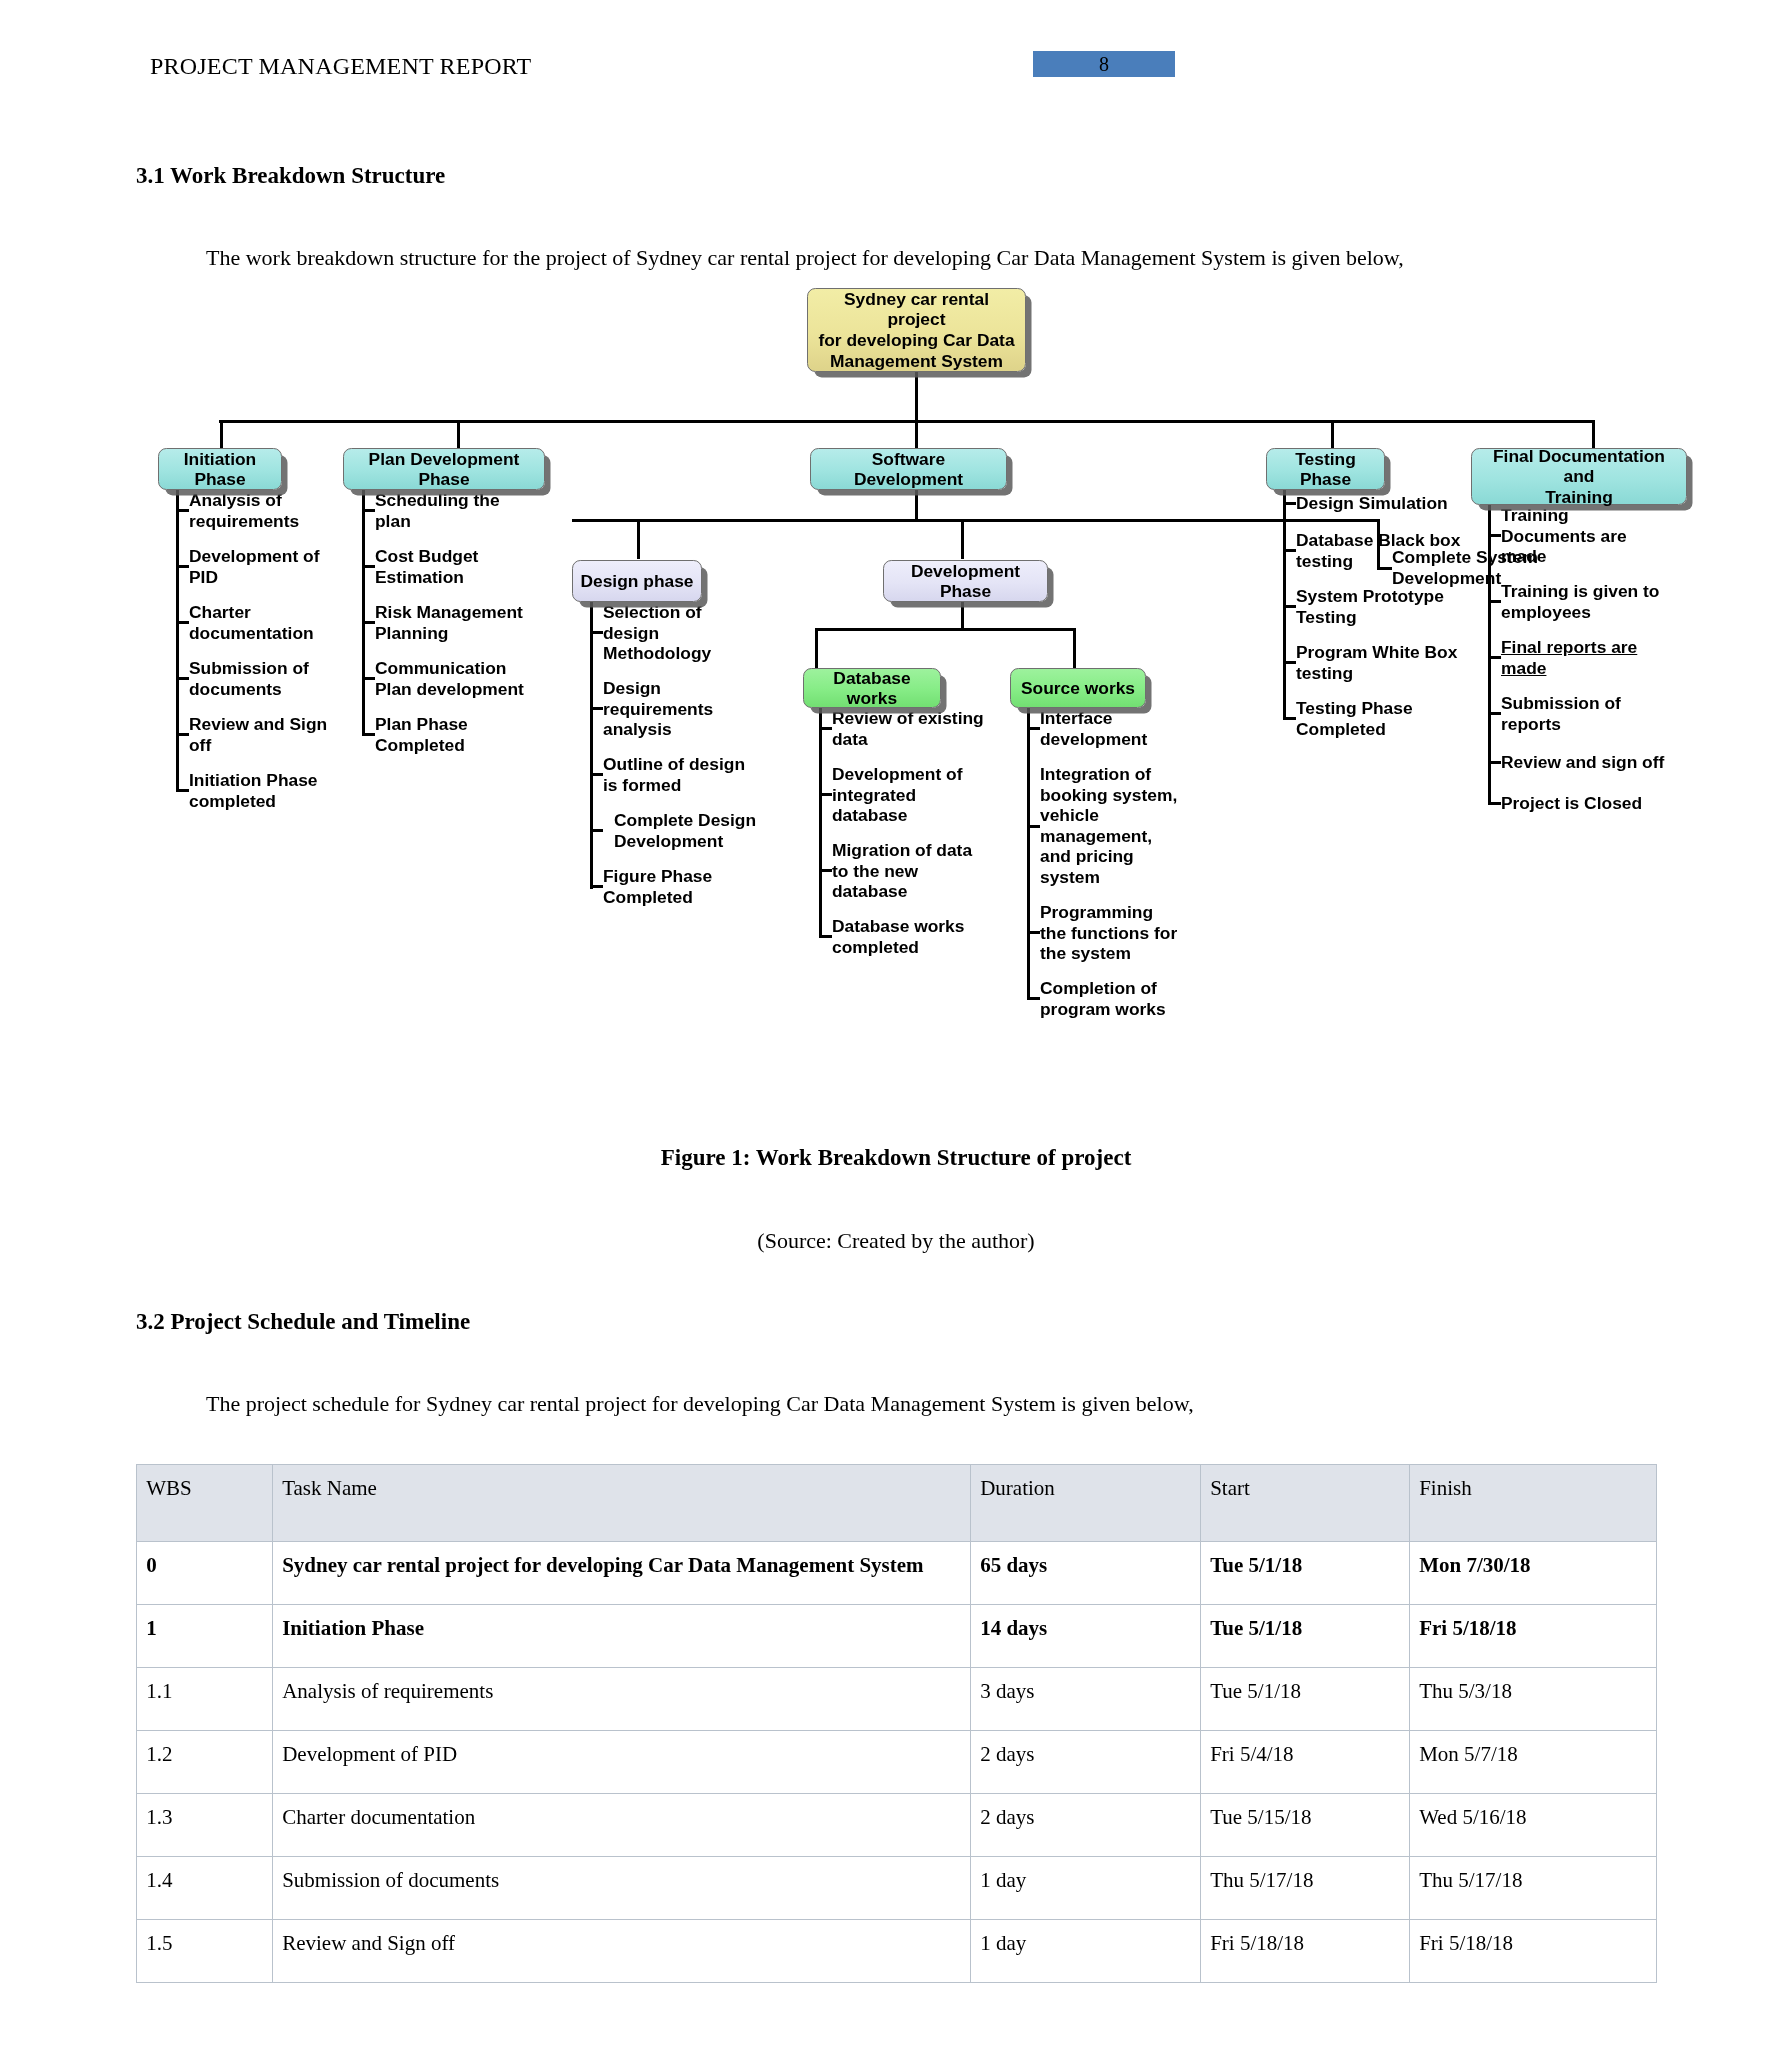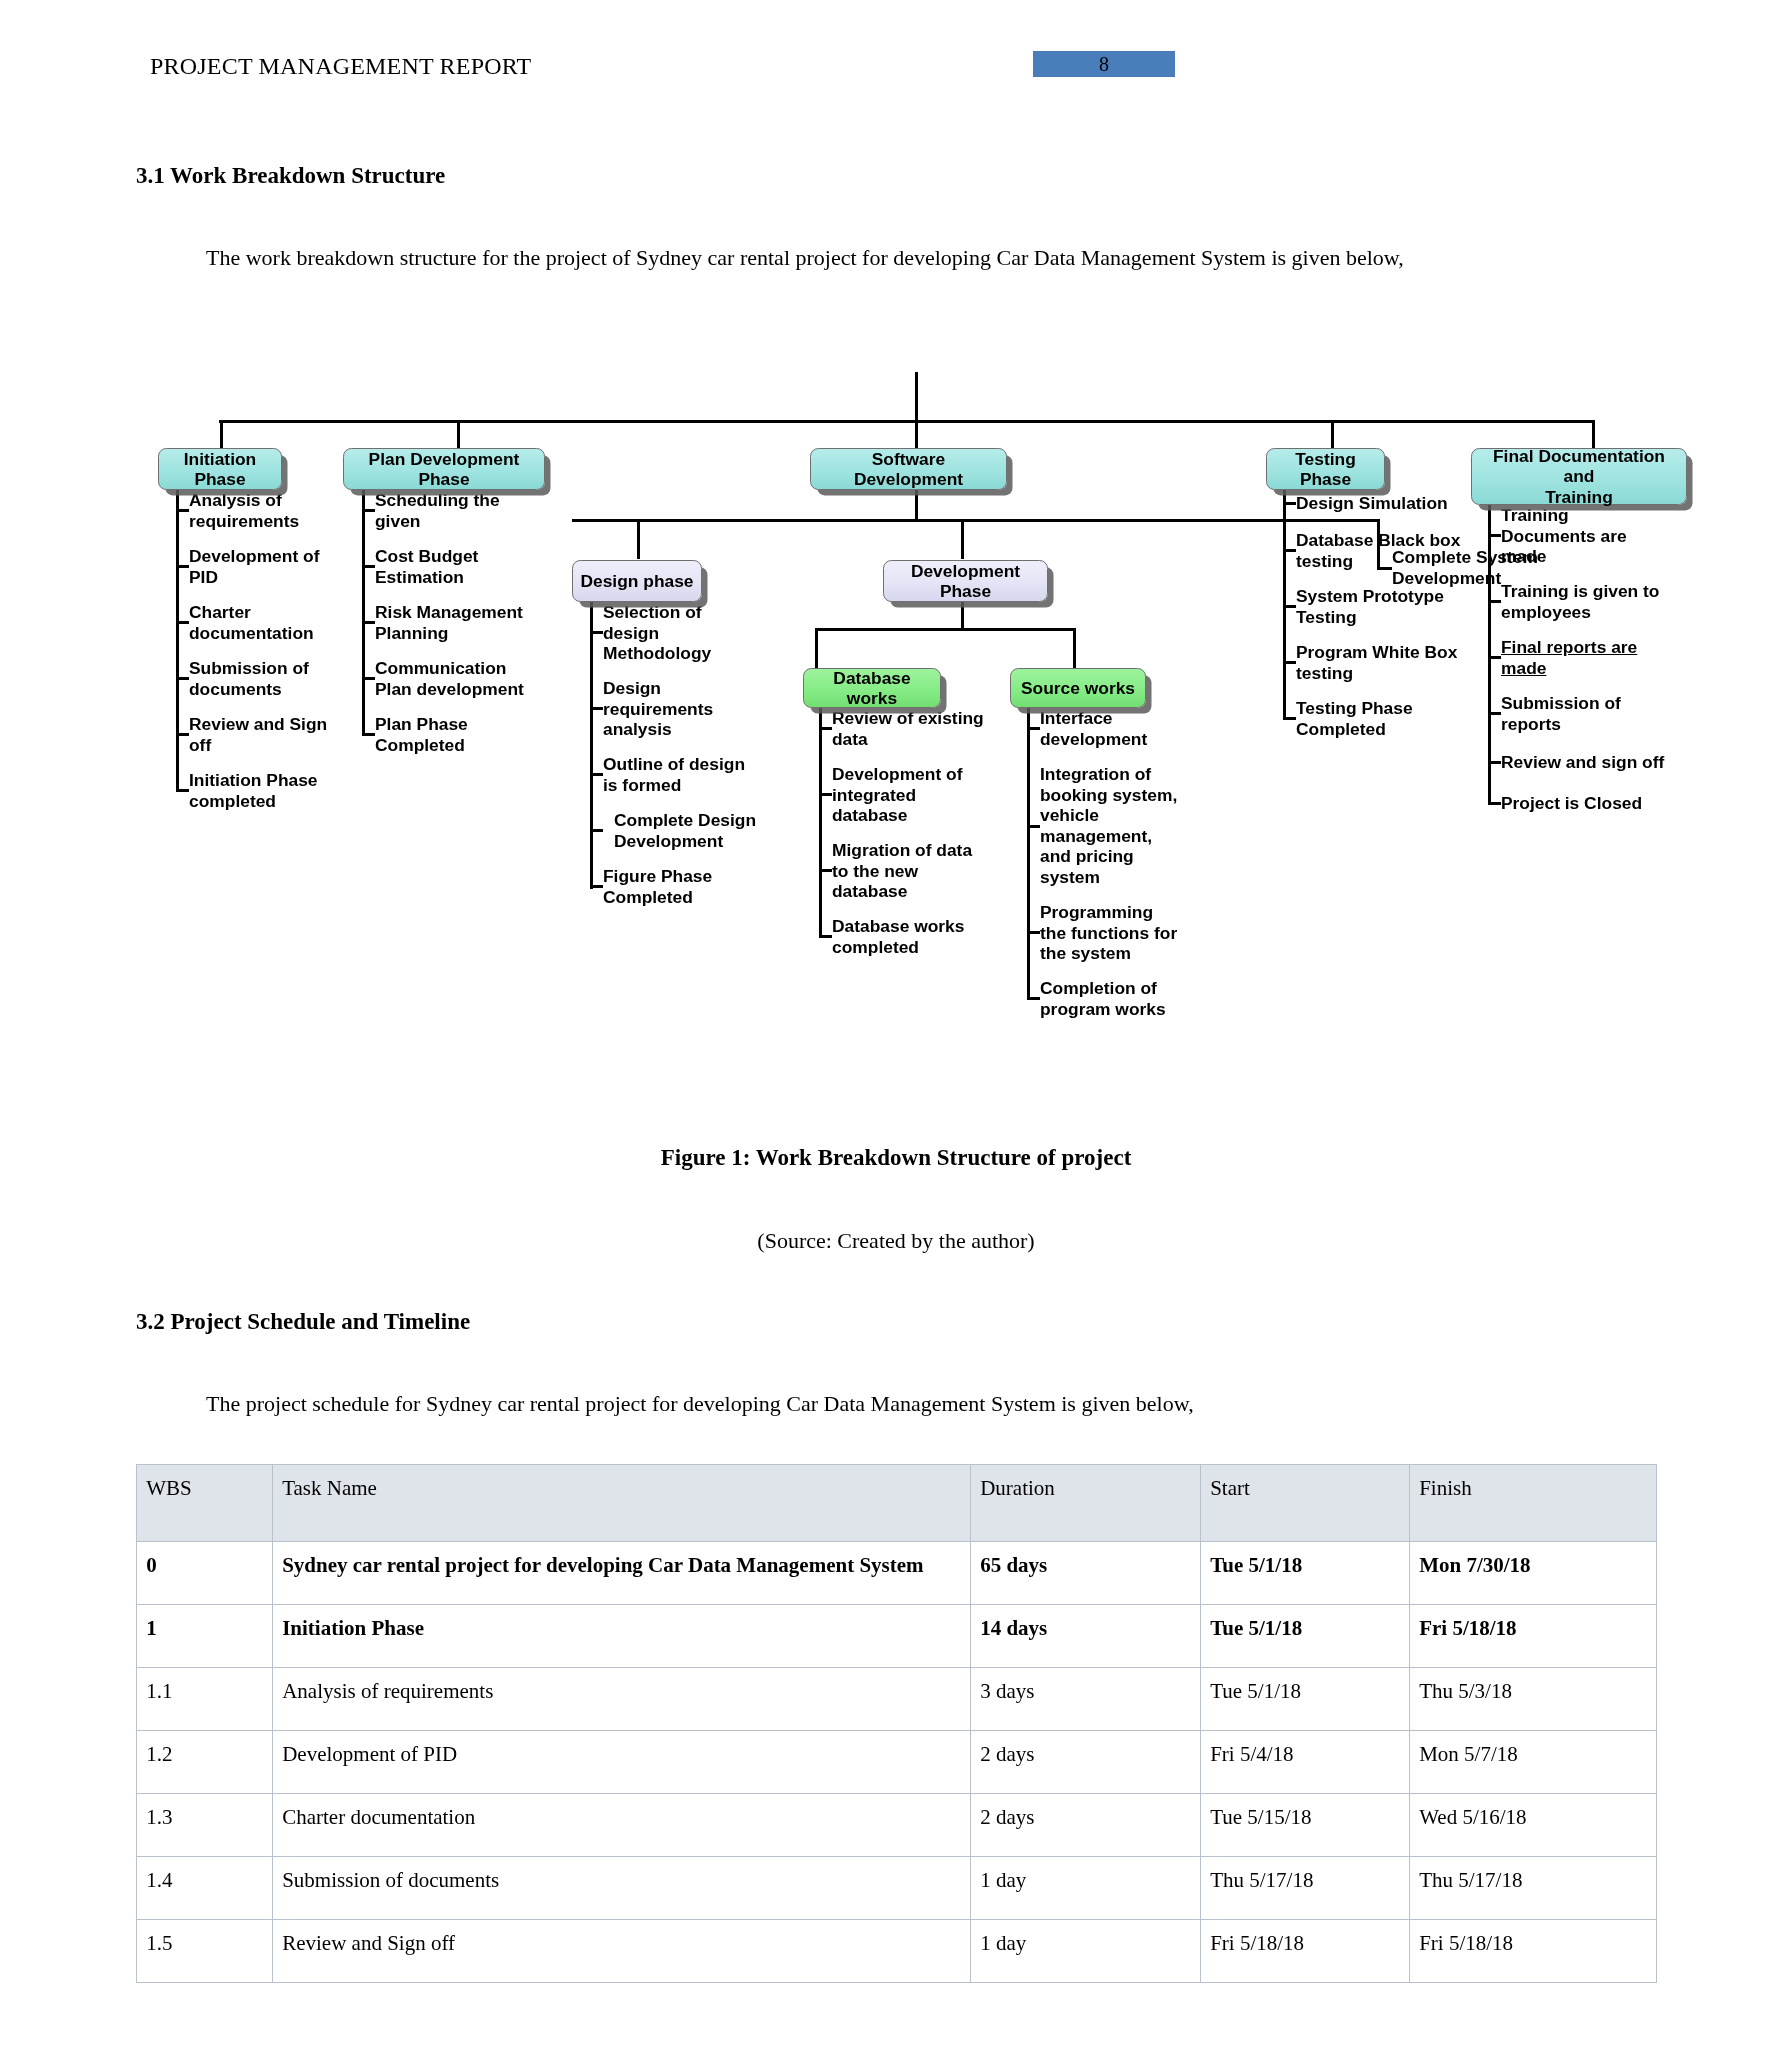--- a/index.html
+++ b/index.html
@@ -177,20 +177,27 @@
   <div class="doc-header">
     <div class="hdr-title">PROJECT MANAGEMENT REPORT</div>
     <div class="page-number-box">8</div>
   </div>
 
   <div class="h2">3.1 Work Breakdown Structure</div>
   <div class="para">The work breakdown structure for the project of Sydney car rental project for developing Car Data Management System is given below,</div>
 
   <div class="figure-wrap">
     <div class="wbs" id="wbs-canvas">
+        <div class="node root" style="left: 807px; top: 1.8px; width: 219px; height: 84px;">
+          <div>
+            <div>Sydney car rental project</div>
+            <div>for developing Car Data</div>
+            <div>Management System</div>
+          </div>
+        </div>
         <div class="ln v" style="left: 915px; top: 86px; height: 53px;"></div>
         <div class="ln h" style="left: 219px; top: 134px; width: 1374px;"></div>
         <div class="ln v" style="left: 220px; top: 134px; height: 27.5px;"></div>
         <div class="ln v" style="left: 457px; top: 134px; height: 27.5px;"></div>
         <div class="ln v" style="left: 915px; top: 134px; height: 27.5px;"></div>
         <div class="ln v" style="left: 1331px; top: 134px; height: 27.5px;"></div>
         <div class="ln v" style="left: 1592px; top: 134px; height: 27.5px;"></div>
         <div class="node phase" style="left: 158px; top: 162px; width: 124px; height: 42px;">
           <div>
             <div>Initiation Phase</div>
@@ -241,21 +248,21 @@
           </div>
           <div class="leaf" style="top: 280px; height: 41px;">
             <div class="tick" style="top: 19px;"></div>
             <div class="ltext" style="width: 154px;">Initiation Phase completed</div>
           </div>
         </div>
         <div class="leaves" style="left: 362px; top: 204px;">
           <div class="leaf-trunk" style="height: 246px;"></div>
           <div class="leaf" style="top: 0px; height: 41px;">
             <div class="tick" style="top: 19px;"></div>
-            <div class="ltext" style="width: 165px;">Scheduling the given</div>
+            <div class="ltext" style="width: 165px;">Scheduling the plan</div>
           </div>
           <div class="leaf" style="top: 56px; height: 41px;">
             <div class="tick" style="top: 19px;"></div>
             <div class="ltext" style="width: 165px;">Cost Budget Estimation</div>
           </div>
           <div class="leaf" style="top: 112px; height: 41px;">
             <div class="tick" style="top: 19px;"></div>
             <div class="ltext" style="width: 165px;">Risk Management Planning</div>
           </div>
           <div class="leaf" style="top: 168px; height: 41px;">

